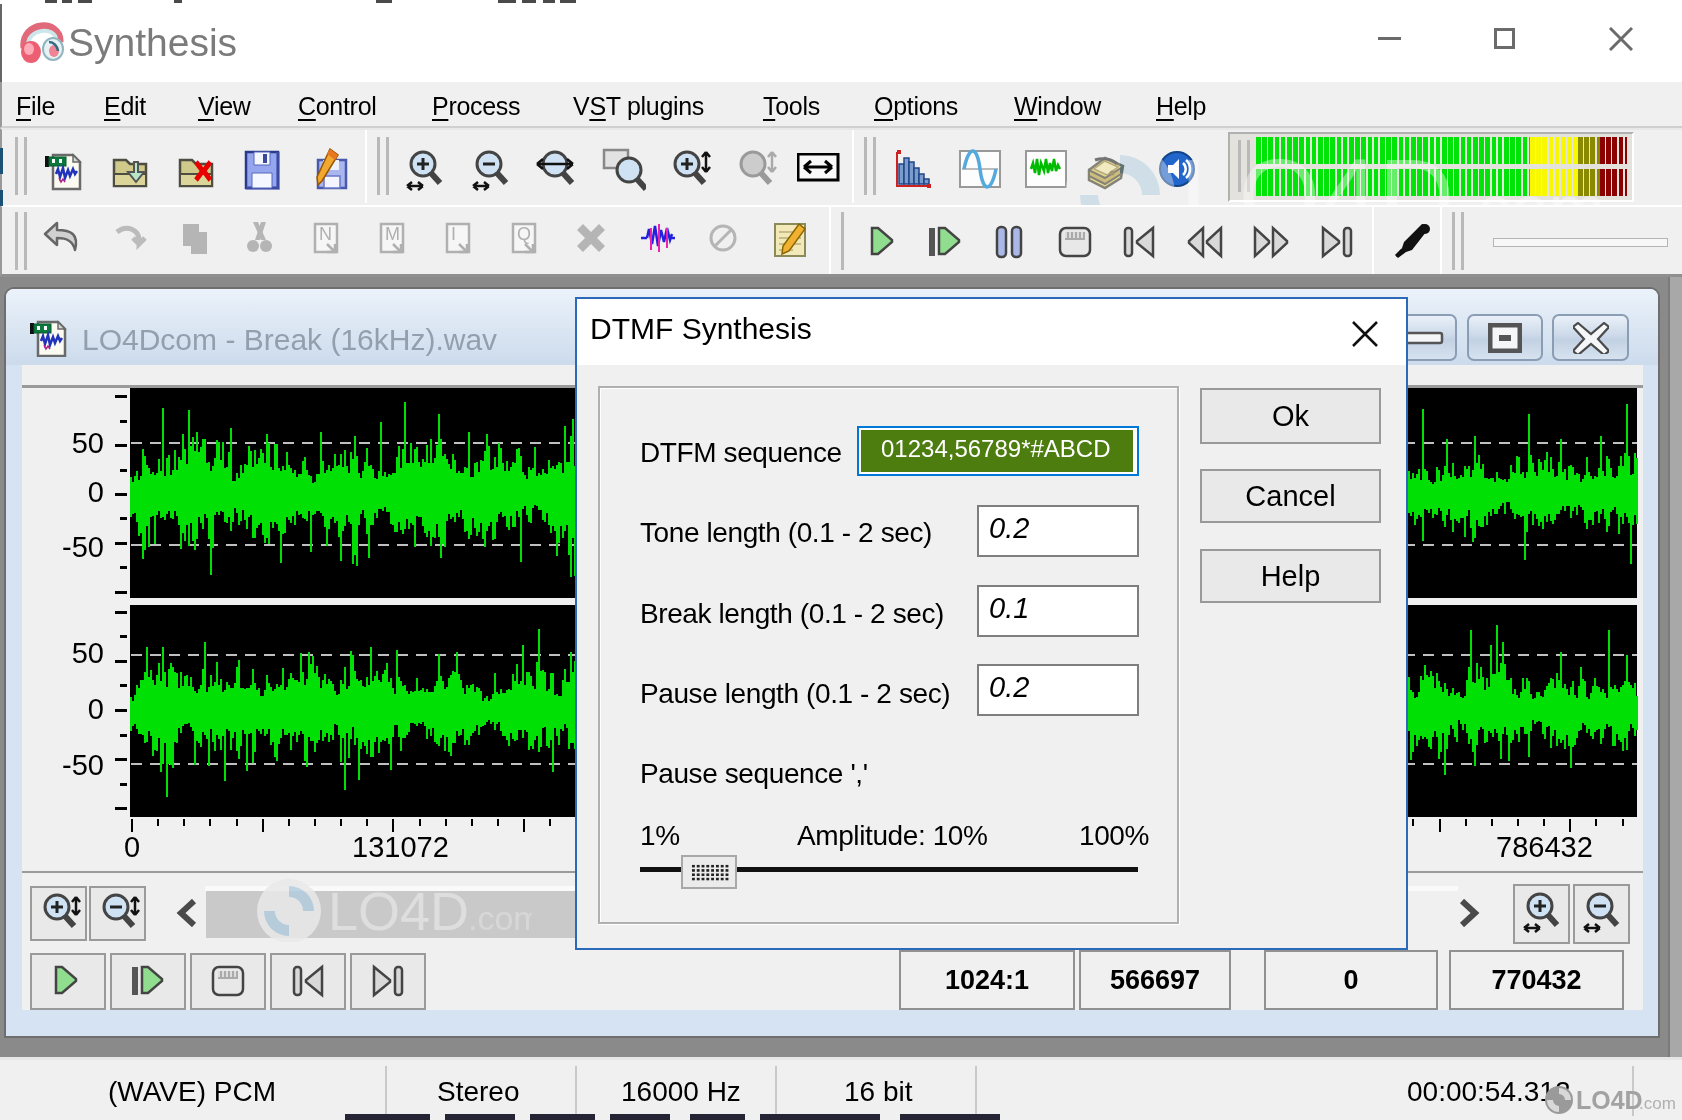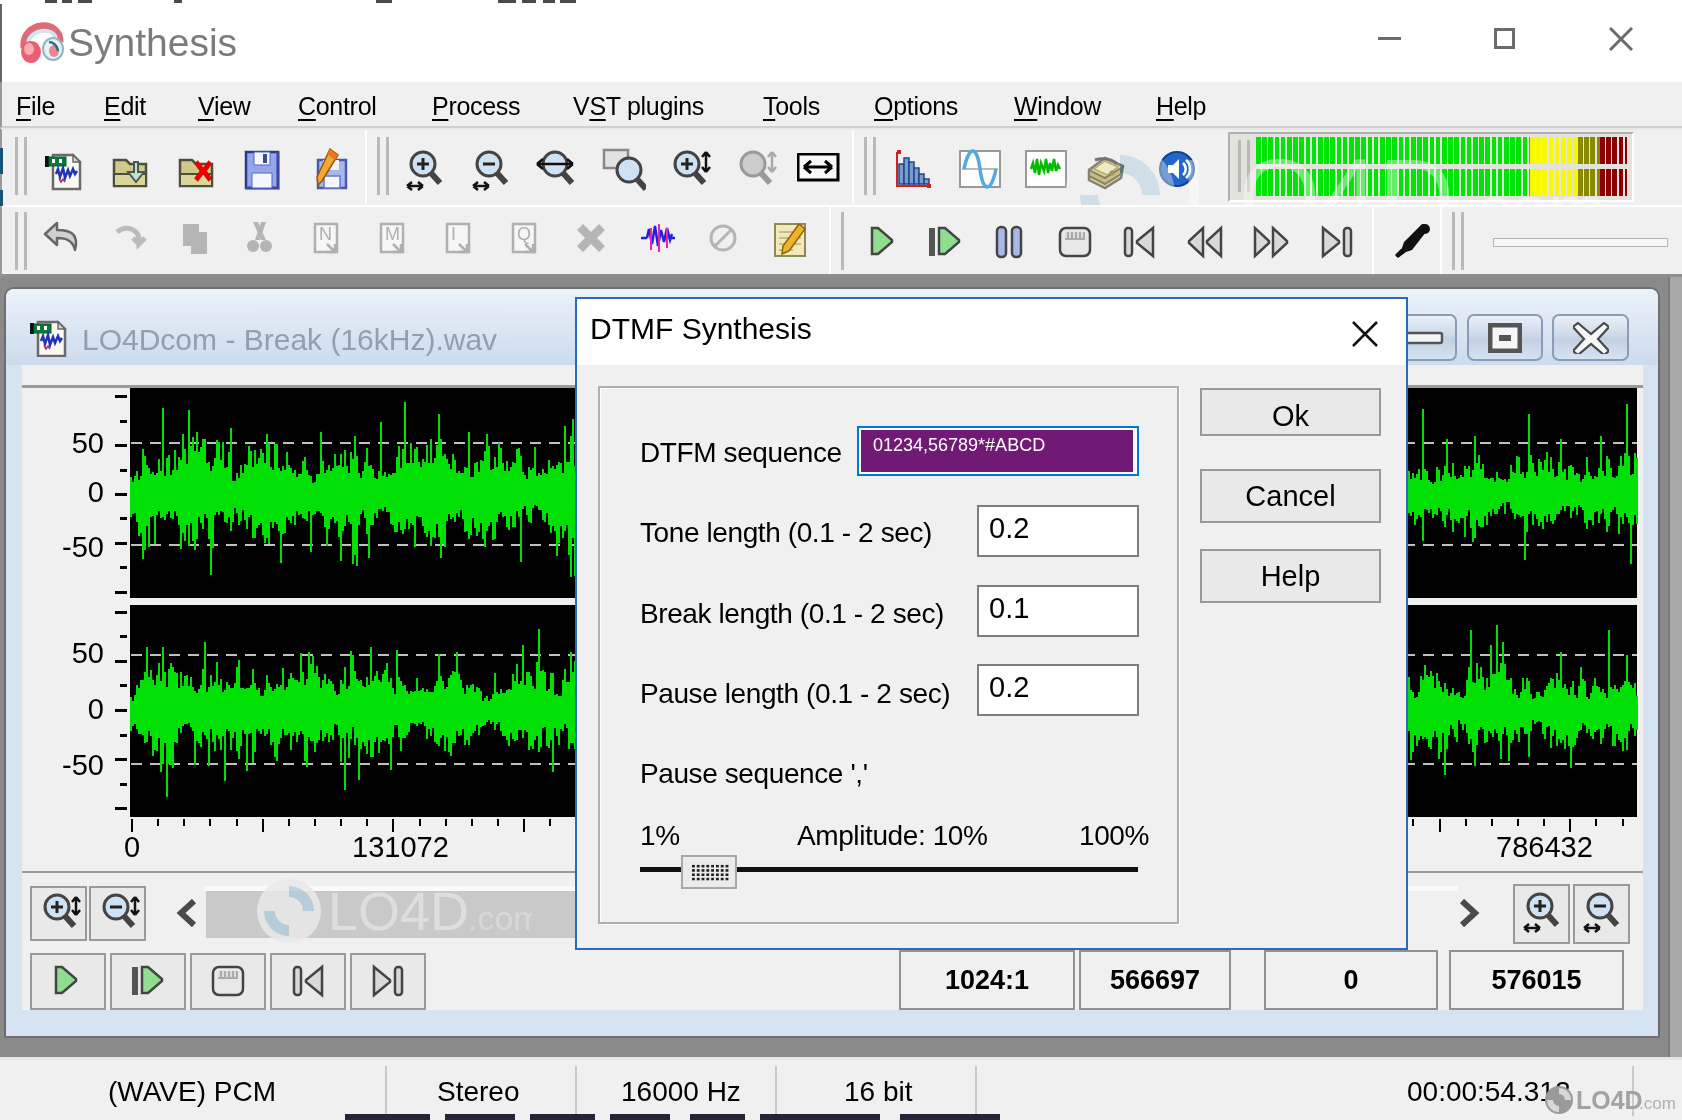--- a/index.html
+++ b/index.html
@@ -11,21 +11,21 @@
 .grip2 { position:absolute; width:3px; height:52px; background:#fff; border-right:3px solid #b9b9b9; }
 .tick { position:absolute; background:#000; }
 .btick { position:absolute; width:2px; background:#000; }
 .rlab { position:absolute; font-size:29px; color:#000; text-align:right; width:62px; }
 .blab { position:absolute; font-size:29px; color:#000; top:831px; }
 .sqbtn { position:absolute; background:#e9e9e9; border:2px solid #9a9a9a; }
 .cell { position:absolute; top:950px; height:60px; background:#f0f0f0; border:2px solid #919191; font-size:27px; font-weight:700; color:#000; text-align:center; line-height:56px; }
 .sdiv { position:absolute; top:1066px; width:2px; height:50px; background:#c9c9c9; }
 .stxt { position:absolute; top:1076px; font-size:28px; color:#000; }
 .dlabel { position:absolute; font-size:28px; color:#000; letter-spacing:-0.4px; }
-.dfield { position:absolute; left:977px; width:162px; height:52px; background:#fff; border:2px solid #7e7e7e; font-size:29px; color:#000; padding:5px 0 0 10px; }
+.dfield { position:absolute; left:977px; width:162px; height:52px; background:#fff; border:2px solid #7e7e7e; font-size:29px; color:#000; padding:5px 0 0 10px;font-style:italic; }
 .dbtn { position:absolute; left:1200px; width:181px; background:#e9e9e9; border:2px solid #999999; font-size:29px; color:#000; text-align:center; }
 </style></head>
 <body>
 <div class="abs" style="left:0;top:0;width:1682px;height:4px;background:#fff"></div>
 <div class="abs" style="left:45px;top:0;width:12px;height:3px;background:#4a4a4a"></div>
 <div class="abs" style="left:62px;top:0;width:10px;height:3px;background:#4a4a4a"></div>
 <div class="abs" style="left:78px;top:0;width:14px;height:3px;background:#4a4a4a"></div>
 <div class="abs" style="left:174px;top:0;width:8px;height:3px;background:#4a4a4a"></div>
 <div class="abs" style="left:376px;top:0;width:16px;height:3px;background:#4a4a4a"></div>
 <div class="abs" style="left:498px;top:0;width:18px;height:3px;background:#4a4a4a"></div>
@@ -557,21 +557,21 @@
 <div class="sqbtn" style="left:350px;top:953px;width:76px;height:57px"></div>
 <svg style="position:absolute;left:368px;top:963px" width="40" height="38" viewBox="0 0 40 38">
     <g fill="#d9d9d9" stroke="#444" stroke-width="2.5">
 <path d="M6 4 v28 l16 -13 v-2 z"></path>
       <rect x="27" y="4" width="7" height="28" rx="3"></rect>
     </g>
   </svg>
 <div class="cell" style="left:899px;width:176px">1024:1</div>
 <div class="cell" style="left:1079px;width:152px">566697</div>
 <div class="cell" style="left:1264px;width:174px">0</div>
-<div class="cell" style="left:1449px;width:175px">576015</div>
+<div class="cell" style="left:1449px;width:175px">770432</div>
 <div class="abs" style="left:0;top:1057px;width:1682px;height:63px;background:#f0f0f0;border-top:3px solid #e6e6e6"></div>
 <div class="stxt" style="left:108px">(WAVE) PCM</div>
 <div class="stxt" style="left:437px">Stereo</div>
 <div class="stxt" style="left:621px">16000 Hz</div>
 <div class="stxt" style="left:844px">16 bit</div>
 <div class="stxt" style="left:1407px">00:00:54.312</div>
 <div class="sdiv" style="left:385px"></div>
 <div class="sdiv" style="left:575px"></div>
 <div class="sdiv" style="left:775px"></div>
 <div class="sdiv" style="left:975px"></div>
@@ -600,22 +600,22 @@
 <div class="abs" style="left:598px;top:386px;width:581px;height:538px;border:2px solid #b0b0b0;box-shadow:1px 1px 0 #fff, inset 1px 1px 0 #fff"></div>
 <div class="dlabel" style="left:640px;top:437px">DTFM sequence</div>
 <div class="dlabel" style="left:640px;top:517px">Tone length (0.1 - 2 sec)</div>
 <div class="dlabel" style="left:640px;top:598px">Break length (0.1 - 2 sec)</div>
 <div class="dlabel" style="left:640px;top:678px">Pause length (0.1 - 2 sec)</div>
 <div class="dlabel" style="left:640px;top:758px">Pause sequence ','</div>
 <div class="dlabel" style="left:640px;top:820px">1%</div>
 <div class="dlabel" style="left:797px;top:820px">Amplitude: 10%</div>
 <div class="dlabel" style="left:1079px;top:820px">100%</div>
 <div class="abs" style="left:857px;top:426px;width:282px;height:50px;background:#fff;border:2px solid #0078d7"></div>
-<div class="abs" style="left:861px;top:430px;width:272px;height:42px;background:#701a75;color:#fff;font-size:18px;padding-top:5px;padding-left:12px;white-space:nowrap;overflow:hidden">01234,56789*#ABCD</div>
+<div class="abs" style="left:861px;top:430px;width:272px;height:42px;background:#4d7c0f;color:#fff;font-size:24px;padding-top:5px;padding-left:20px;white-space:nowrap;overflow:hidden">01234,56789*#ABCD</div>
 <div class="dfield" style="top:505px">0.2</div>
 <div class="dfield" style="top:585px">0.1</div>
 <div class="dfield" style="top:664px">0.2</div>
 <div class="abs" style="left:640px;top:867px;width:498px;height:5px;background:#111"></div>
 <div class="abs" style="left:681px;top:855px;width:56px;height:34px;background:#ebebeb;border:2px solid #a8a8a8">
 <div class="abs" style="left:8px;top:7px;width:38px;height:17px;background-image:radial-gradient(#222 1.4px, transparent 1.5px);background-size:4.8px 4.3px"></div>
   </div>
-<div class="dbtn" style="top:388px;height:48px;line-height:52px">Ok</div>
+<div class="dbtn" style="top:388px;height:56px;line-height:52px">Ok</div>
 <div class="dbtn" style="top:469px;height:54px;line-height:50px">Cancel</div>
 <div class="dbtn" style="top:549px;height:54px;line-height:50px">Help</div>
 </body></html>

